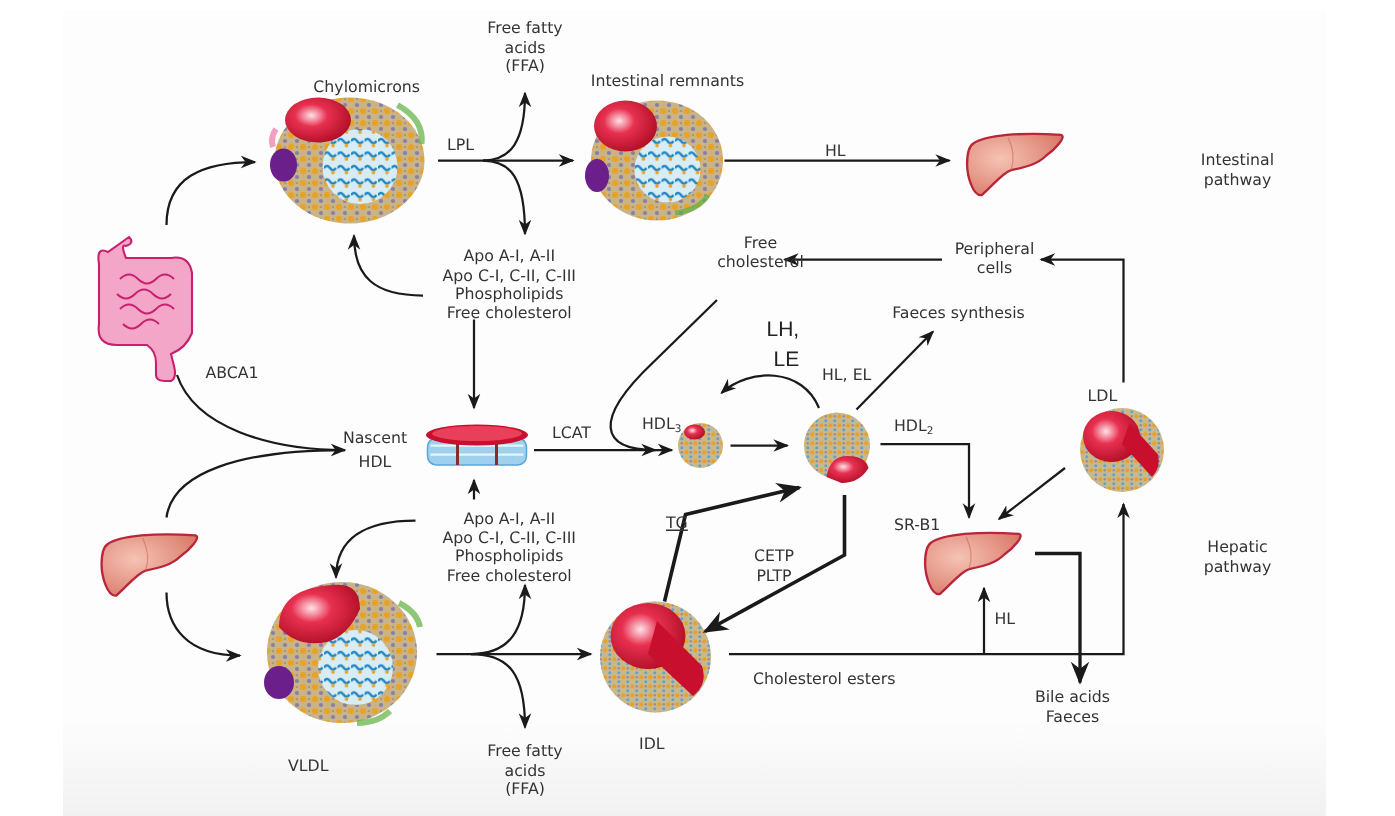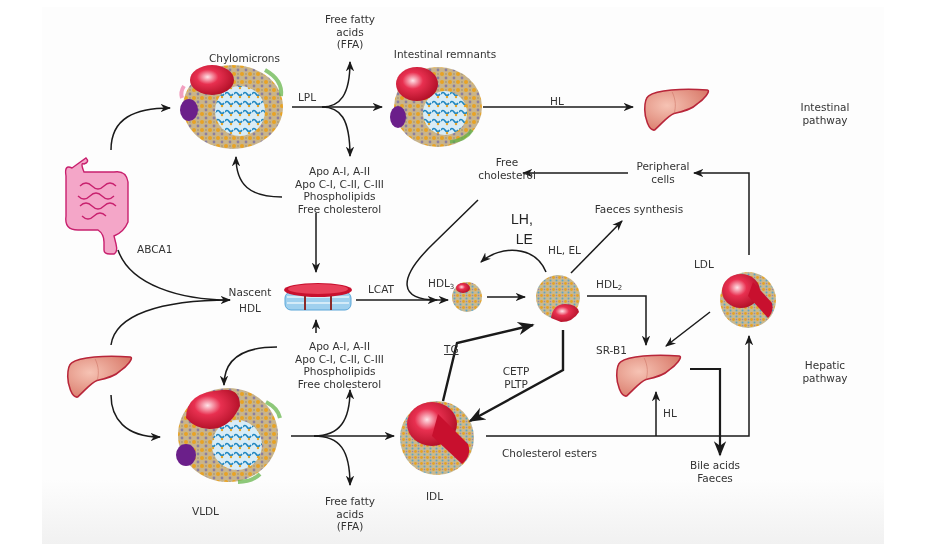--- a/index.html
+++ b/index.html
@@ -196,21 +196,21 @@
   <div>Peripheral</div>
     <div>cells</div>
 </div>
 <div class="lbl" style="left:584px;top:203px;width:110px;">Faeces synthesis</div>
 <div class="lbl big" style="left:467px;top:209px;">
   <div>LH,</div>
     <div>LE</div>
 </div>
 <div class="lbl" style="left:137px;top:243px;">ABCA1</div>
 <div class="lbl" style="left:500px;top:244px;margin-left:48px;">HL, EL</div>
-<div class="lbl" style="left:694px;top:258px;text-align:center;">LDL</div>
+<div class="lbl" style="left:725px;top:258px;text-align:center;">LDL</div>
 <div class="lbl" style="left:224px;top:284px;width:52px;line-height:16px;">
   <div>Nascent</div>
     <div>HDL</div>
 </div>
 <div class="lbl" style="left:368px;top:283px;">LCAT</div>
 <div class="lbl" style="left:428px;top:277px;"><span>HDL</span><sub>3</sub></div>
 <div class="lbl" style="left:596px;top:278px;"><span>HDL</span><sub>2</sub></div>
 <div class="lbl" style="left:282px;top:340px;width:115px;">
   <div>Apo A-I, A-II</div>
     <div>Apo C-I, C-II, C-III</div>

